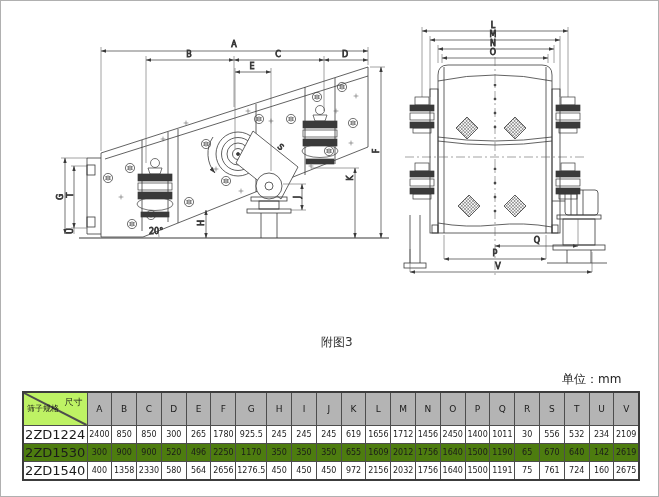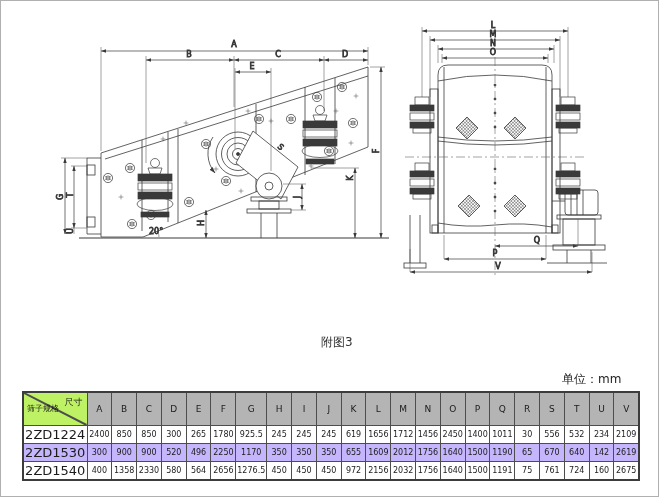--- a/index.html
+++ b/index.html
@@ -14,21 +14,21 @@
   text.dl{font:8px "DejaVu Sans",sans-serif;fill:#222;}
   .caption{position:absolute;left:320px;top:333px;font-size:12px;color:#333;}
   .unit{position:absolute;left:561px;top:370px;font-size:12px;color:#222;}
   .tablewrap{position:absolute;left:21px;top:390px;}
   table{border-collapse:collapse;table-layout:fixed;width:618px;color:#1b1b1b;
         border:2px solid #3c3c3c;}
   th,td{border:1px solid #4d4d4d;text-align:center;padding:0;height:17px;
         font-weight:normal;font-size:8px;overflow:hidden;white-space:nowrap;}
   thead th{background:#b4b4b4;height:32px;font-size:9px;}
   tbody th{font-size:13px;}
-  tbody tr:nth-child(2){background:#c4b5fd;}
+  tbody tr:nth-child(2){background:#4d7c0f;}
   .diag{position:relative;background:#bef264;margin-top:37px;}
   .diag svg{position:absolute;left:0;top:0;width:100%;height:100%;}
   .diag .tr{position:absolute;top:3px;right:4px;font-size:9px;}
   .diag .bl{position:absolute;bottom:11px;left:3px;font-size:8px;}
 </style>
 </head>
 <body>
 
 <div class="screen">
 

